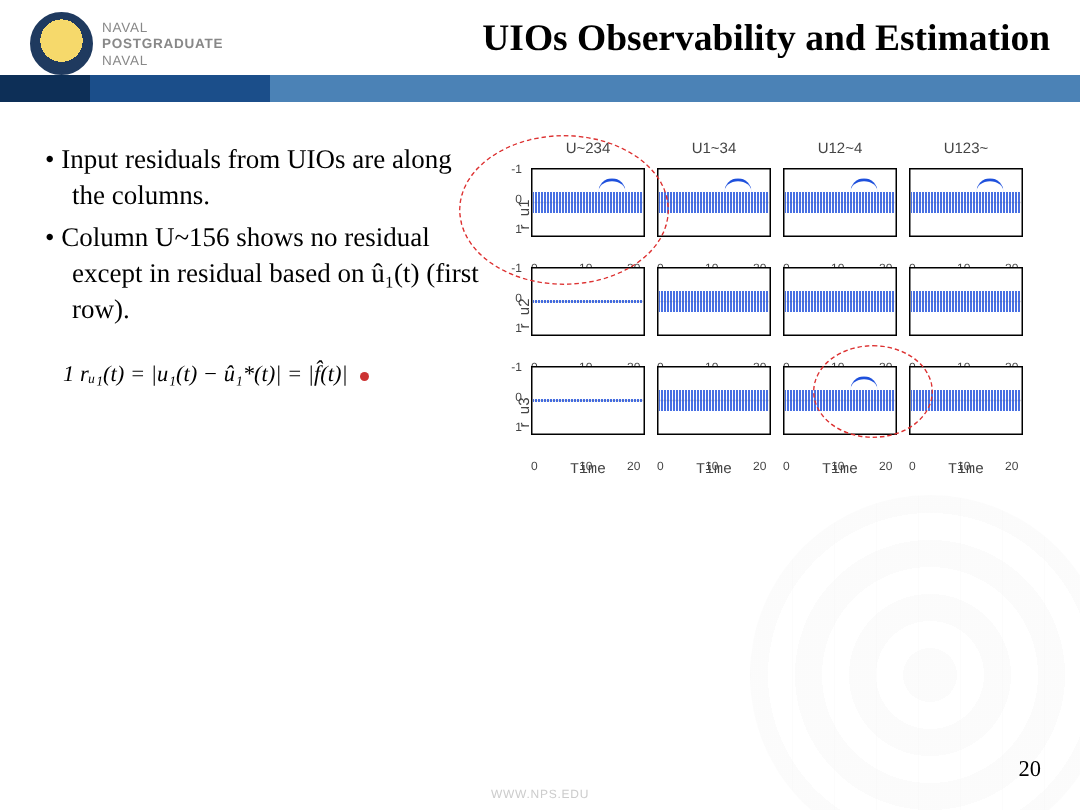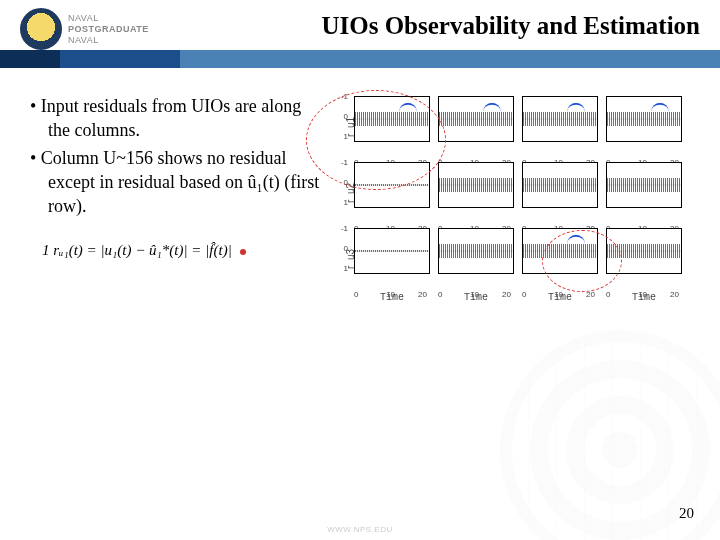--- a/index.html
+++ b/index.html
@@ -259,20 +259,26 @@
     </ul>
     <div class="eq2">
       <span>1</span>
       <span>rᵤ₁(t) = |u₁(t) − û₁*(t)| = |f̂(t)|</span>
       <span class="reddot"></span>
     </div>
   </div>
 
   <div class="charts">
     <div class="chart-inner">
+      <div class="col-titles">
+        <div class="col-title">U~234</div>
+        <div class="col-title">U1~34</div>
+        <div class="col-title">U12~4</div>
+        <div class="col-title">U123~</div>
+      </div>
 
       <div class="row">
         <div class="row-label">r_u1</div>
       <div class="cell">
             <div class="yticks">
               <span style="top: -2px;">-1</span>
               <span style="top: 18px;">0</span>
               <span style="top: 38px;">1</span>
             </div>
             <div class="plot">

